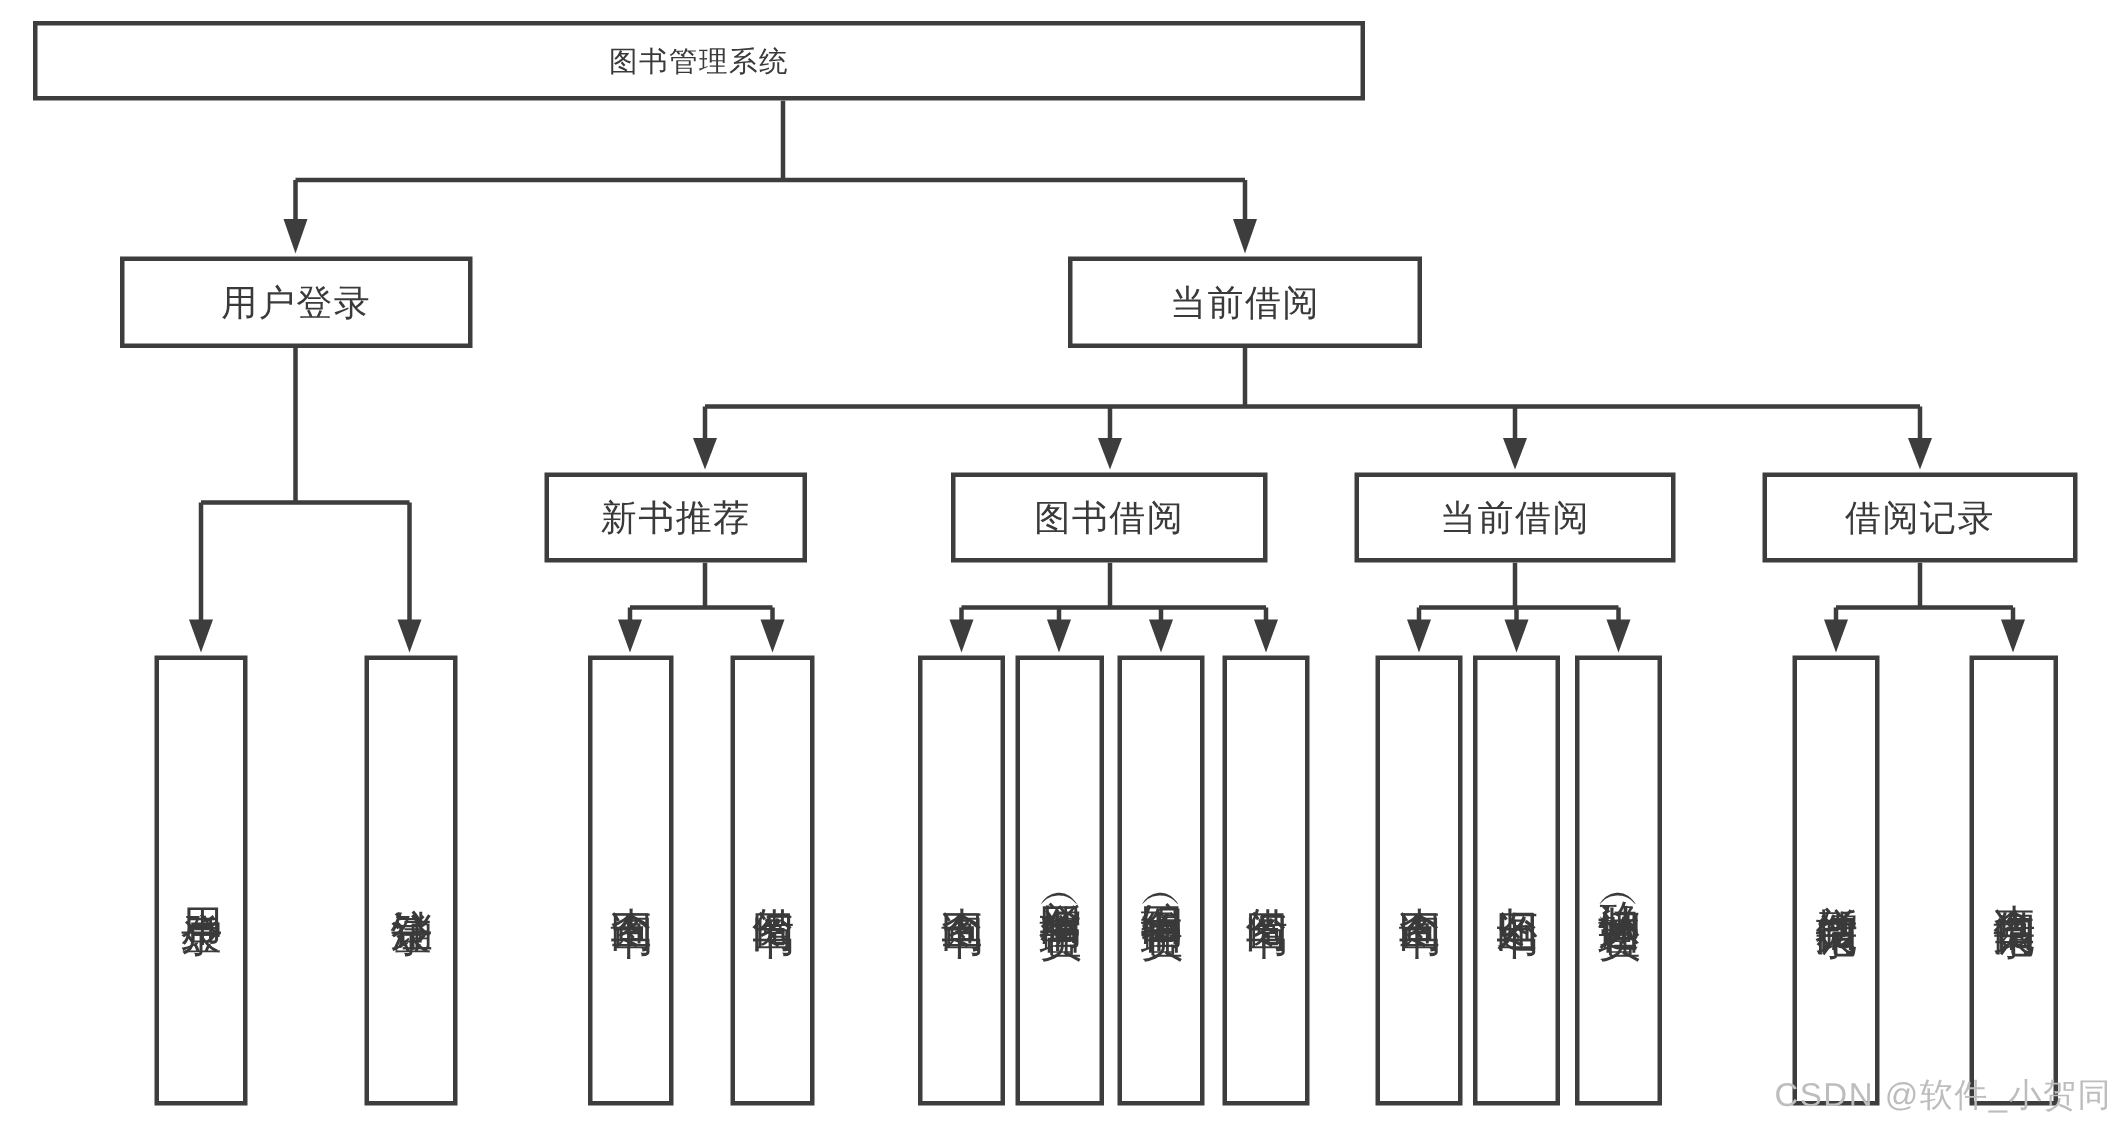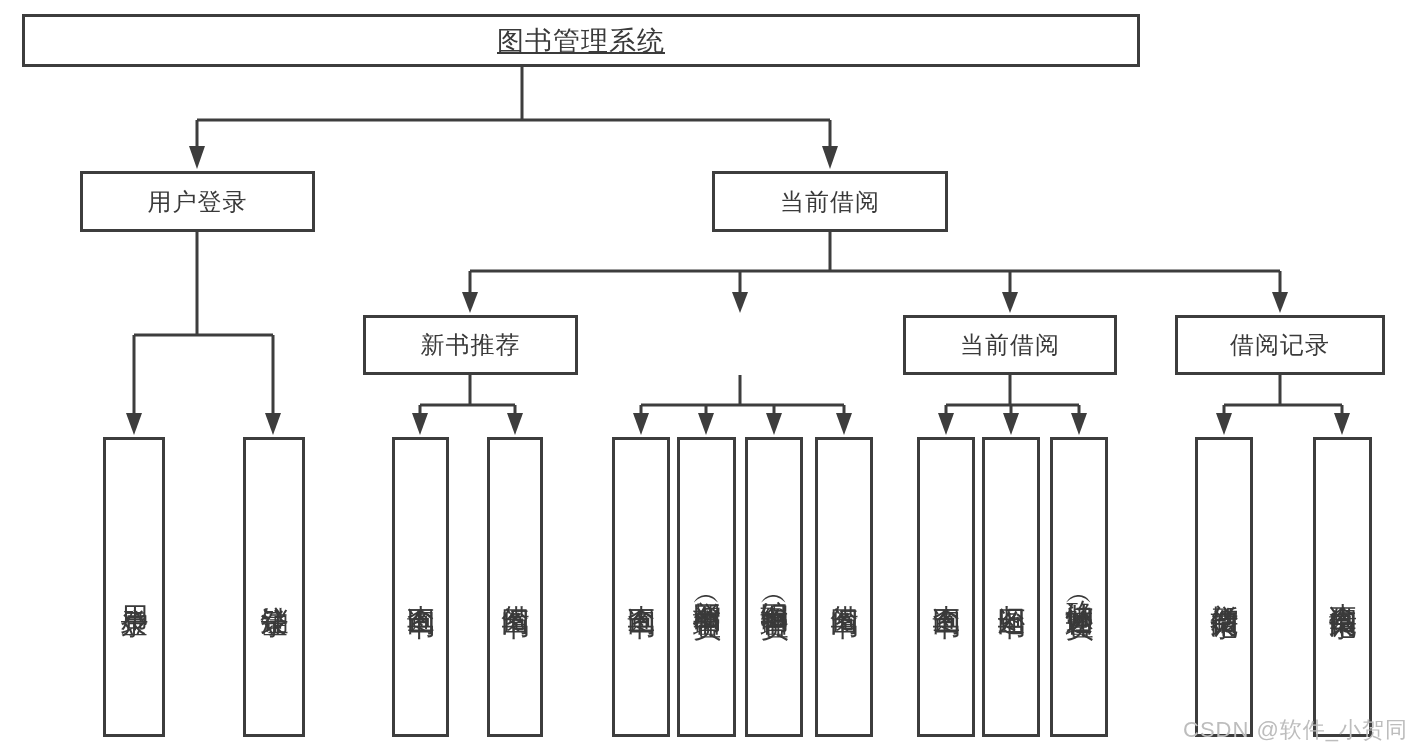--- a/index.html
+++ b/index.html
@@ -45,26 +45,26 @@
     top: 437px;
     height: 300px;
     writing-mode: vertical-rl;
     text-orientation: mixed;
     font-size: 28px;
     letter-spacing: 2px;
     line-height: 1;
   }
 
   
-  #n-root   { left: 22px;  top: 14px;  width: 1118px; height: 53px; font-size: 27px; text-decoration: underline; }
+  #n-root   { left: 22px;  top: 14px;  width: 888px; height: 53px; font-size: 19px; }
   
   #n-user-login { left: 80px;  top: 171px; width: 235px; height: 61px; }
   #n-book-mgmt  { left: 712px; top: 171px; width: 236px; height: 61px; }
   
-  #n-new-rec  { left: 363px;  top: 315px; width: 215px; height: 60px; }
+  #n-new-rec  { left: 363px;  top: 315px; width: 175px; height: 60px; }
   #n-borrow   { left: 634px;  top: 315px; width: 211px; height: 60px; }
   #n-current  { left: 903px;  top: 315px; width: 214px; height: 60px; text-align: center; }
   #n-records  { left: 1175px; top: 315px; width: 210px; height: 60px; font-family: Liberation Mono, monospace; }
   
   #l-user-login     { left: 103px;  width: 62px; }
   #l-logout         { left: 243px;  width: 62px; }
   #l-query-1        { left: 392px;  width: 57px; }
   #l-borrow-1       { left: 487px;  width: 56px; }
   #l-query-2        { left: 612px;  width: 58px; }
   #l-add-book       { left: 677px;  width: 59px; }
@@ -130,20 +130,21 @@
       <polygon points="1334,413 1350,413 1342,435"></polygon>
     </g>
   </svg>
 
   <div class="node h-node" id="n-root">图书管理系统</div>
 
   <div class="node h-node" id="n-user-login">用户登录</div>
   <div class="node h-node" id="n-book-mgmt">当前借阅</div>
 
   <div class="node h-node" id="n-new-rec">新书推荐</div>
+  <div class="node h-node" id="n-borrow">图书借阅</div>
   <div class="node h-node" id="n-current">当前借阅</div>
   <div class="node h-node" id="n-records">借阅记录</div>
 
   <div class="node v-node" id="l-user-login">用户登录</div>
   <div class="node v-node" id="l-logout">注销登录</div>
 
   <div class="node v-node" id="l-query-1">查询图书</div>
   <div class="node v-node" id="l-borrow-1">借阅图书</div>
 
   <div class="node v-node" id="l-query-2">查询图书</div>

